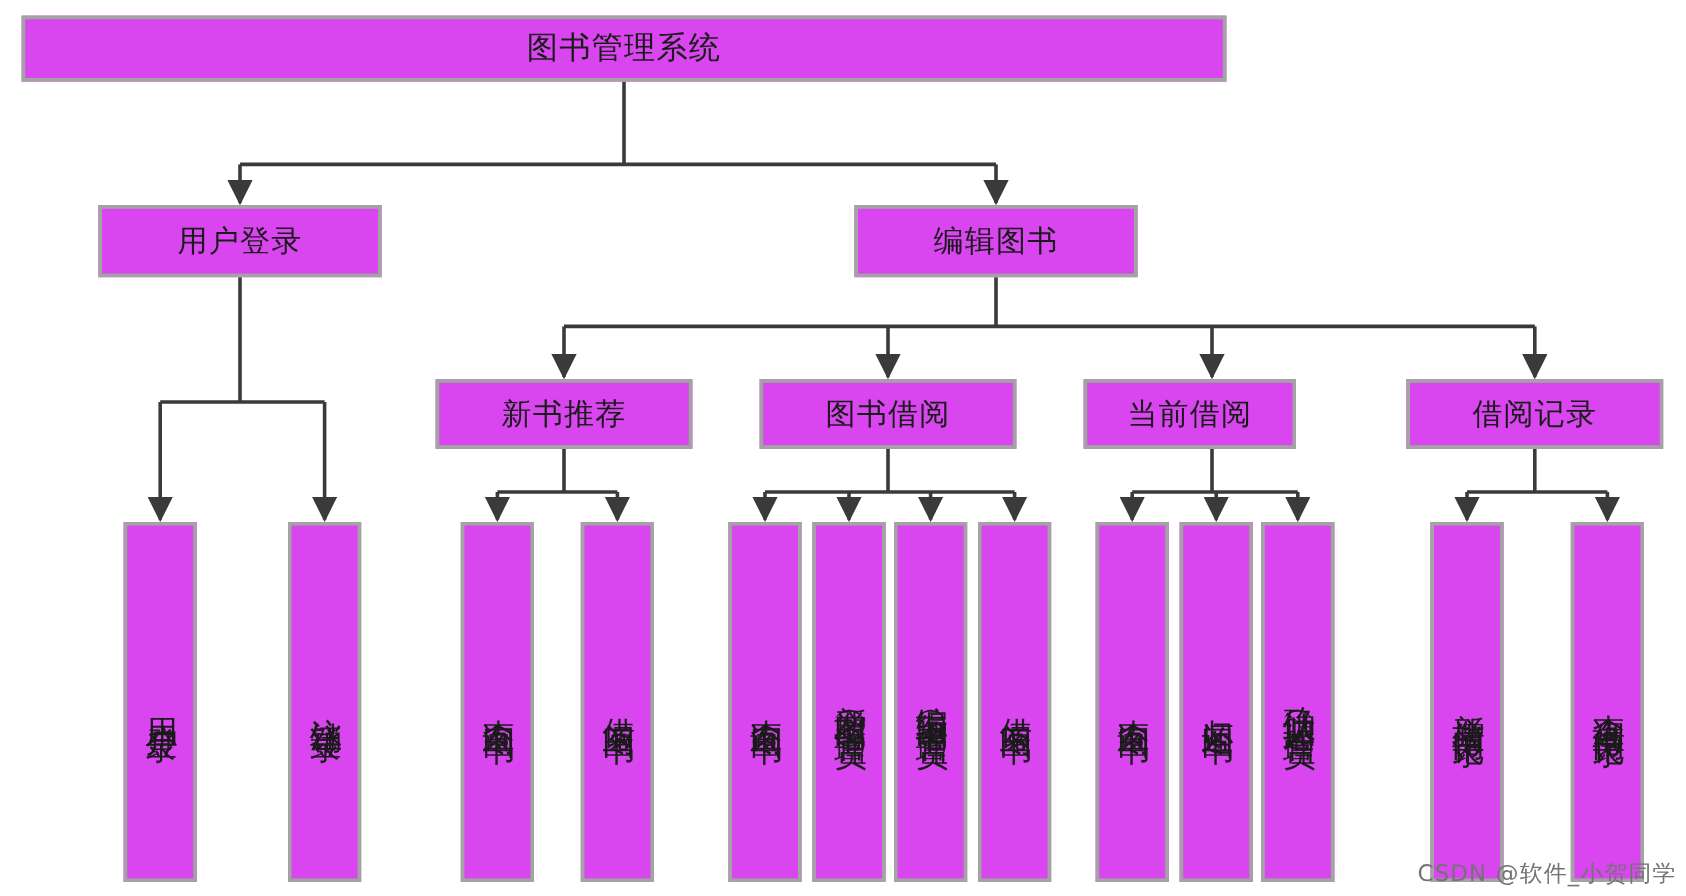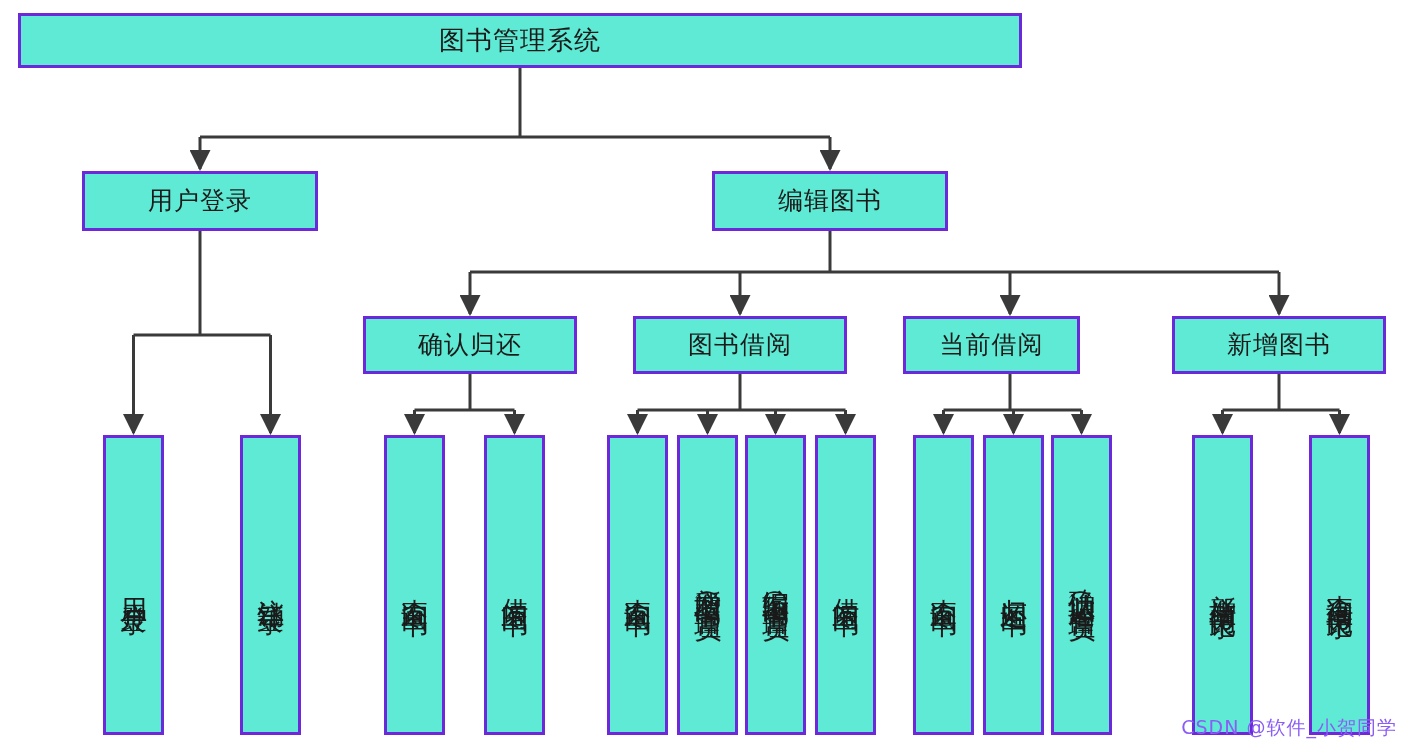--- a/index.html
+++ b/index.html
@@ -22,22 +22,22 @@
     position: absolute;
     left: 0;
     top: 0;
     width: 1405px;
     height: 747px;
     pointer-events: none;
   }
   .node {
     position: absolute;
     box-sizing: border-box;
-    background: #5eead4;
-    border: 3px solid #6d28d9;
+    background: #d946ef;
+    border: 3px solid #a3a3a3;
     display: flex;
     align-items: center;
     justify-content: center;
     color: #1a1a1a;
   }
   .node.h {
     font-size: 25px;
     letter-spacing: 1px;
     line-height: 1.1;
   }
@@ -57,21 +57,21 @@
     writing-mode: vertical-rl;
     text-orientation: upright;
     display: block;
     white-space: nowrap;
   }
   .watermark {
     position: absolute;
     right: 8px;
     bottom: 6px;
     font-size: 19px;
-    color: #8b5cf6;
+    color: #737373;
     letter-spacing: 1px;
     white-space: nowrap;
     font-family: "DejaVu Sans", "Liberation Sans", sans-serif;
   }
 </style>
 </head>
 <body>
 
 <div id="canvas">
   <svg id="wires" viewBox="0 0 1405 747" preserveAspectRatio="none" aria-hidden="true">
@@ -115,24 +115,24 @@
         <line x1="1222.5" y1="410" x2="1222.5" y2="433" marker-end="url(#arrow)"></line>
         <line x1="1339.5" y1="410" x2="1339.5" y2="433" marker-end="url(#arrow)"></line>
       </g>
   </svg>
 
   <div class="node h title-node" style="left: 18px; top: 13px; width: 1004px; height: 55px;">图书管理系统</div>
 
   <div class="node h" style="left: 82px; top: 171px; width: 236px; height: 60px;">用户登录</div>
   <div class="node h" style="left: 712px; top: 171px; width: 236px; height: 60px;">编辑图书</div>
 
-  <div class="node h" style="left: 363px; top: 316px; width: 214px; height: 58px;">确认归还</div>
+  <div class="node h" style="left: 363px; top: 316px; width: 214px; height: 58px;">新书推荐</div>
   <div class="node h" style="left: 633px; top: 316px; width: 214px; height: 58px;">图书借阅</div>
   <div class="node h" style="left: 903px; top: 316px; width: 177px; height: 58px;">当前借阅</div>
-  <div class="node h" style="left: 1172px; top: 316px; width: 214px; height: 58px;">新增图书</div>
+  <div class="node h" style="left: 1172px; top: 316px; width: 214px; height: 58px;">借阅记录</div>
 
   <div class="node v" style="left: 103px; top: 435px; width: 61px; height: 300px;">
     <span class="vtext">用户登录</span>
   </div>
   <div class="node v" style="left: 240px; top: 435px; width: 61px; height: 300px;">
     <span class="vtext">注销登录</span>
   </div>
   <div class="node v" style="left: 384px; top: 435px; width: 61px; height: 300px;">
     <span class="vtext">查询图书</span>
   </div>

